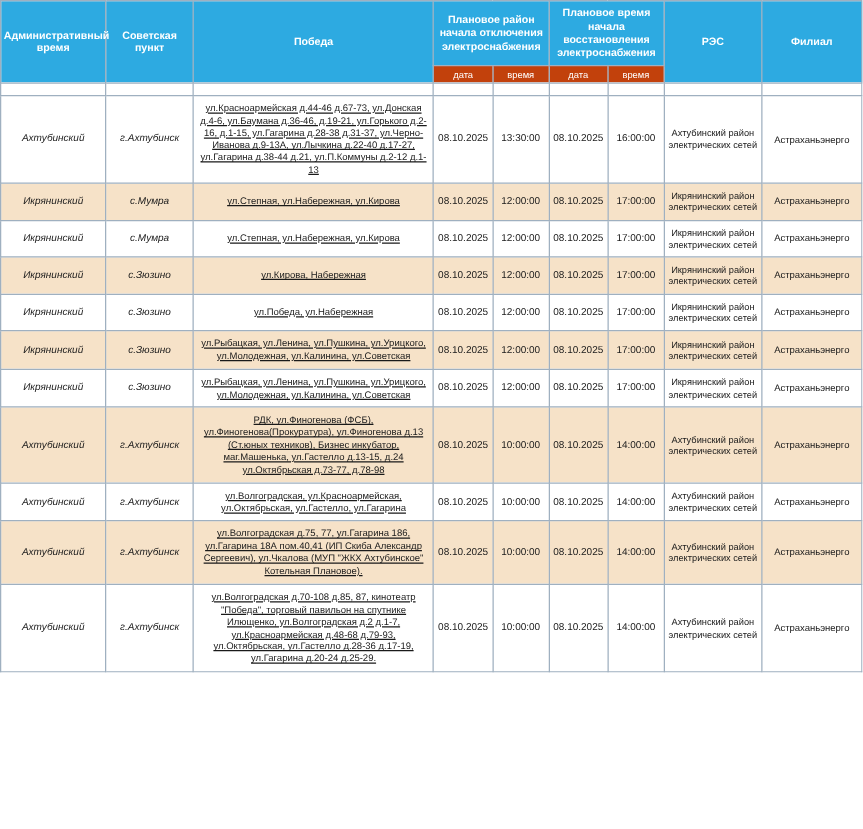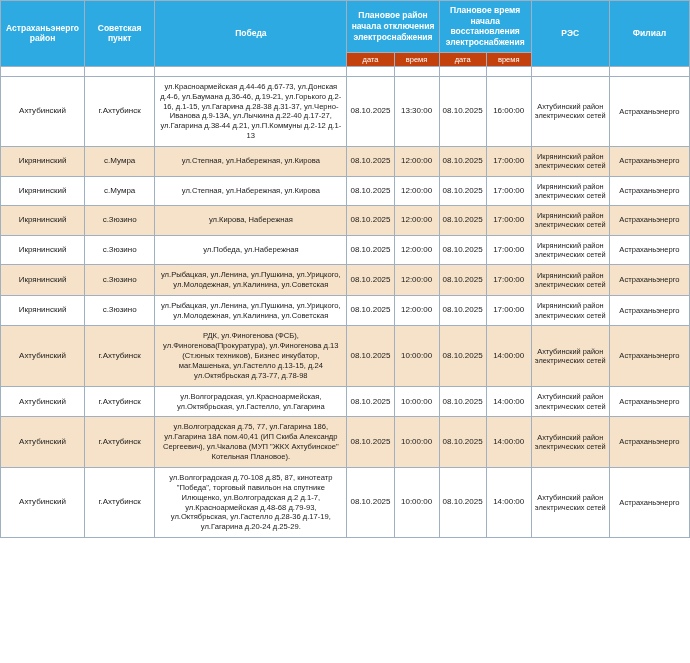--- a/index.html
+++ b/index.html
@@ -41,30 +41,32 @@
     padding: 5px 3px;
     color: #1a1a1a;
     background: #ffffff;
   }
   tbody tr.alt td {
     background: #f6e2c8;
   }
   td.streets {
     font-size: 7.6px;
     line-height: 1.3;
+    text-decoration: underline;
   }
   td.res {
     font-size: 7.4px;
     line-height: 1.25;
   }
   td.branch {
     font-size: 7.6px;
   }
   td.district, td.place {
     font-size: 8px;
+    font-style: italic;
   }
   .spacer-row td {
     height: 9px;
     padding: 0;
     background: #ffffff;
     border-left: 1px solid #9fb0c0;
     border-right: 1px solid #9fb0c0;
     border-top: 1px solid #9fb0c0;
     border-bottom: 1px solid #9fb0c0;
   }
@@ -88,21 +90,21 @@
       <col class="c2">
       <col class="c3">
       <col class="c4">
       <col class="c5">
       <col class="c6">
       <col class="c7">
       <col class="c8">
   </colgroup>
   <thead>
     <tr>
-      <th rowspan="2">Астраханьэнерго район</th>
+      <th rowspan="2">Административный время</th>
       <th rowspan="2">Советская пункт</th>
       <th rowspan="2">Победа</th>
       <th colspan="2">Плановое район начала отключения электроснабжения</th>
       <th colspan="2">Плановое время начала восстановления электроснабжения</th>
       <th rowspan="2">РЭС</th>
       <th rowspan="2">Филиал</th>
     </tr>
     <tr>
       <th class="sub">дата</th>
       <th class="sub">время</th>

